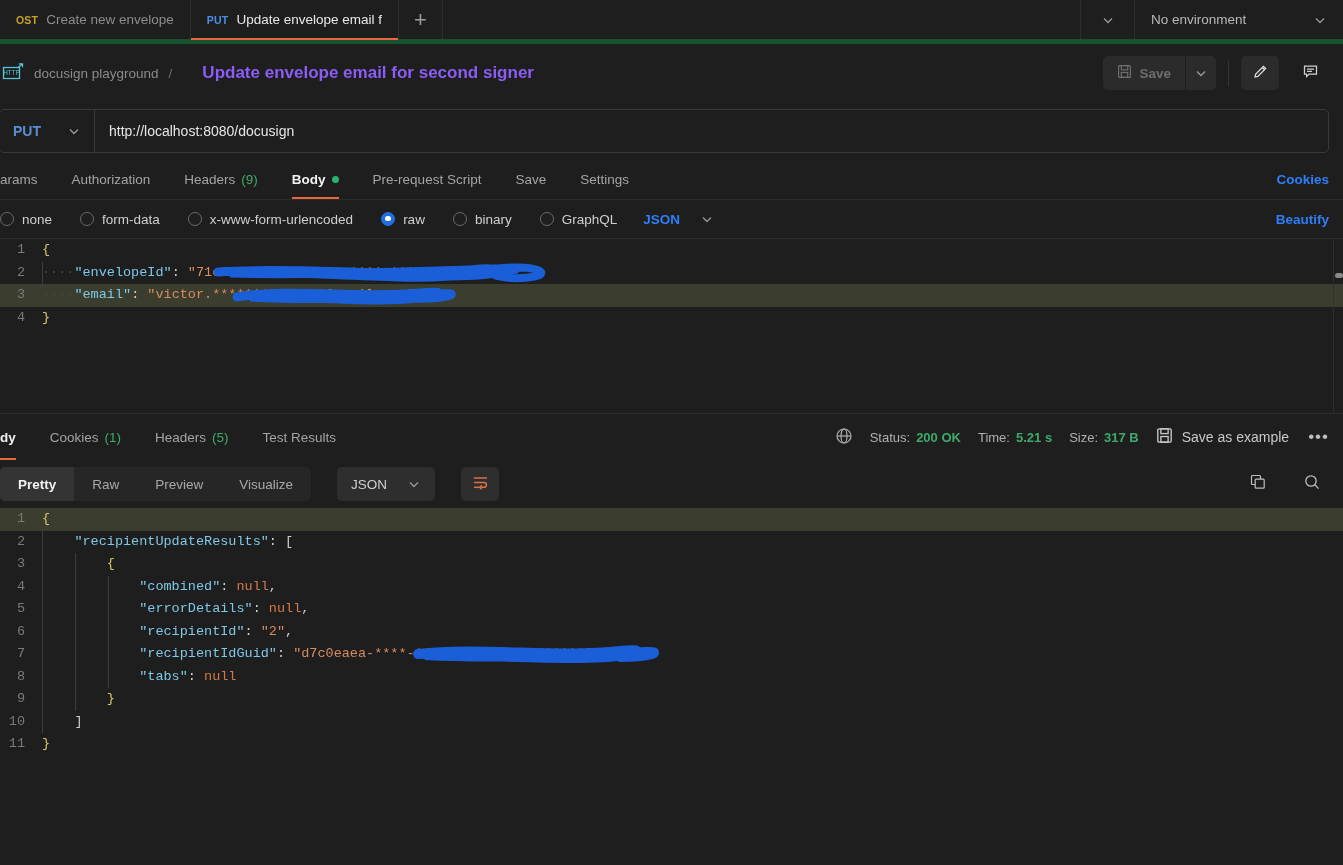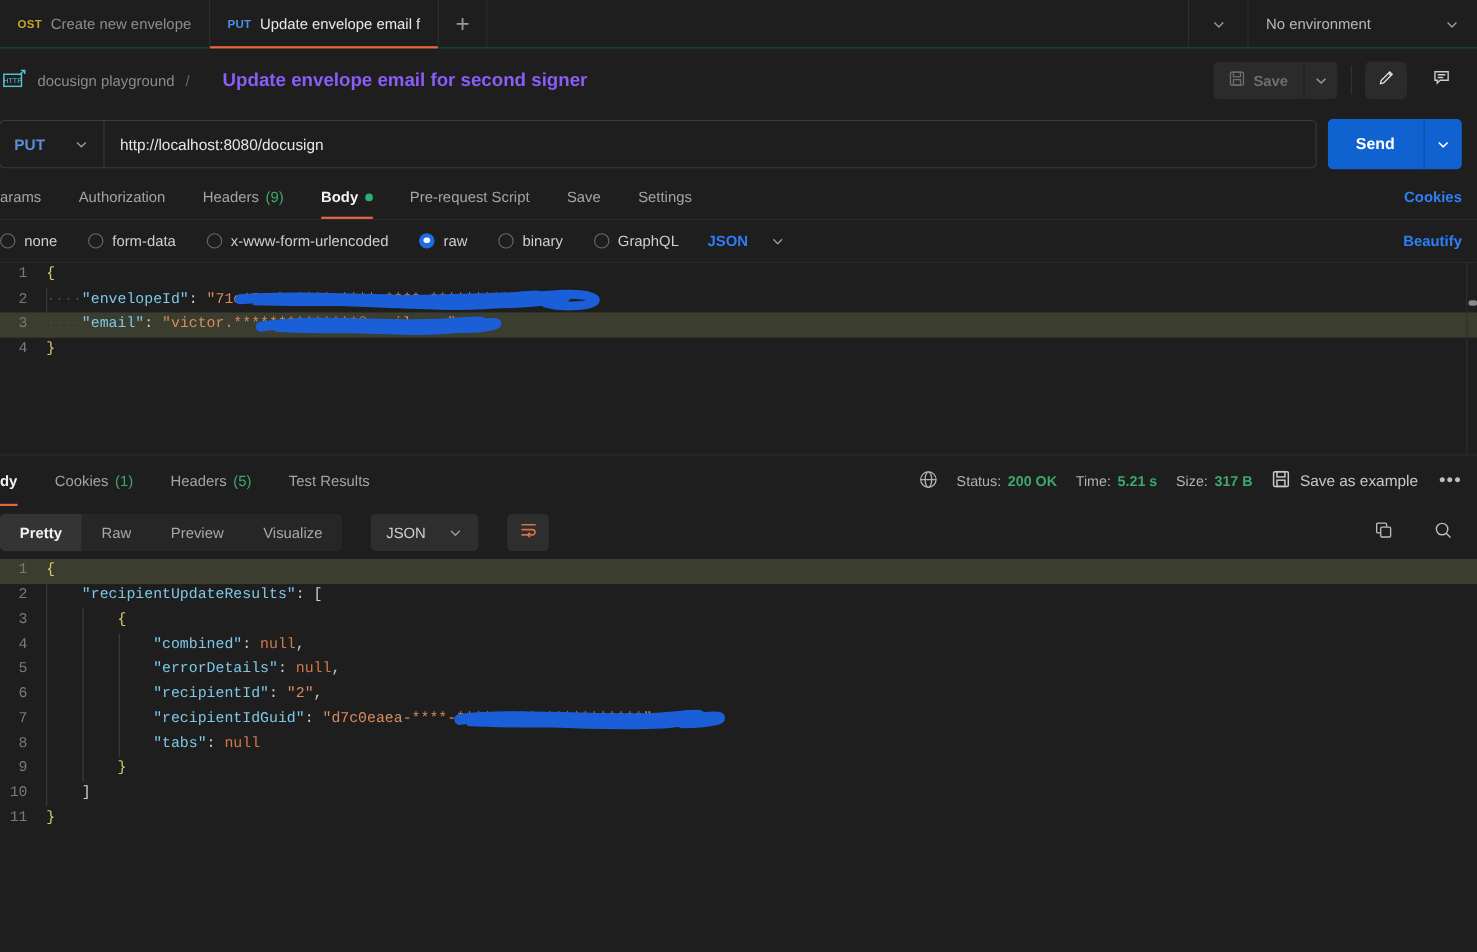--- a/index.html
+++ b/index.html
@@ -8,21 +8,21 @@
     background: #1e1e1e;
     font-family: "Liberation Sans", sans-serif;
     color: #c2c2c2;
     overflow: hidden;
   }
   .app { width: 1343px; height: 865px; position: relative; display: flex; flex-direction: column; }
 
   
   .tabbar {
     height: 44px; display: flex; align-items: stretch;
-    background: #1e1e1e; border-bottom: 1px solid #14532d;
+    background: #1e1e1e; border-bottom: 5px solid #14532d;
     flex: none;
   }
   .tab {
     display: flex; align-items: center; gap: 8px;
     padding: 0 16px; position: relative;
     border-right: 1px solid #2e2e2e;
     font-size: 13.5px; white-space: nowrap;
   }
   .tab .meth { font-size: 10.5px; font-weight: bold; letter-spacing: .2px; }
   .tab.inactive { color: #8d8d8d; }
@@ -314,30 +314,20 @@
       <div class="method">
         <span>PUT</span>
         <span class="chev">
           <svg width="14" height="14" viewBox="0 0 14 14" fill="none" stroke="#9a9a9a" stroke-width="1.3">
               <path d="M3 5.5 L7 9.5 L11 5.5"></path>
             </svg>
         </span>
       </div>
       <div class="urlinput">http://localhost:8080/docusign</div>
     </div>
-    <div class="send-group">
-      <div class="send-btn">Send</div>
-      <div class="send-caret">
-        <span class="chev">
-          <svg width="14" height="14" viewBox="0 0 14 14" fill="none" stroke="#ffffff" stroke-width="1.4">
-              <path d="M3 5.5 L7 9.5 L11 5.5"></path>
-            </svg>
-        </span>
-      </div>
-    </div>
   </div>
 
   <div class="reqtabs">
     <div class="rt">
       <span>arams</span>
     </div>
     <div class="rt">
       <span>Authorization</span>
     </div>
     <div class="rt">

